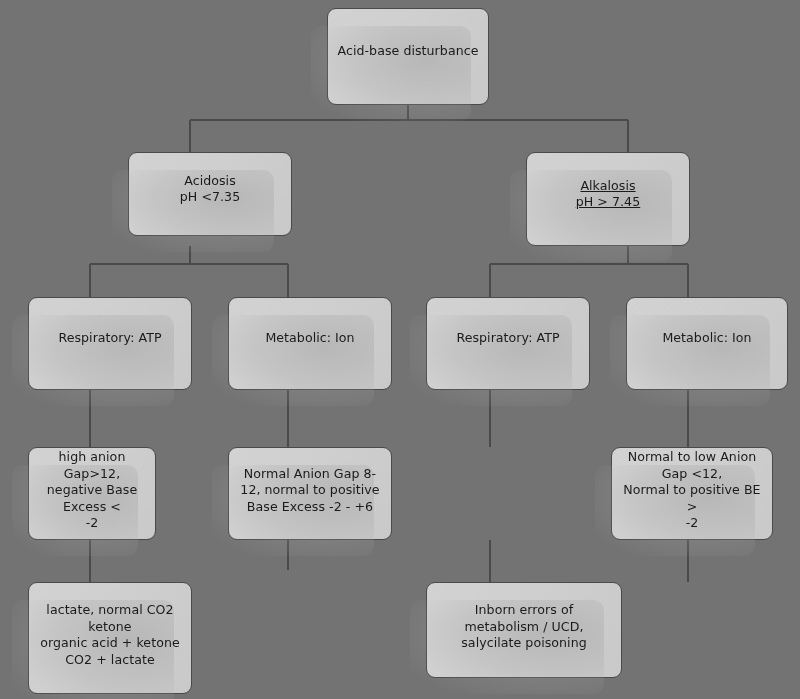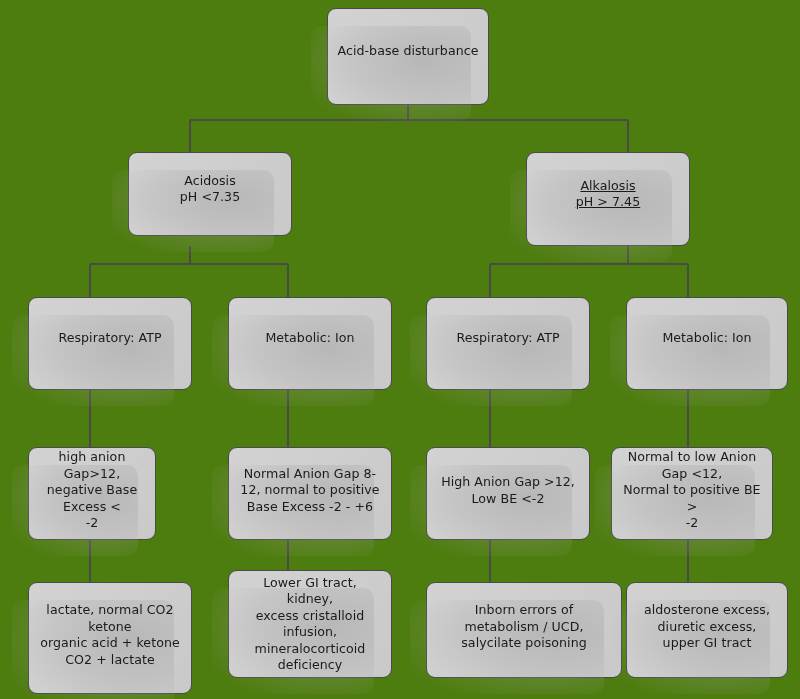--- a/index.html
+++ b/index.html
@@ -10,21 +10,21 @@
   body {
     width: 800px;
     height: 699px;
     font-family: "DejaVu Sans", sans-serif;
     overflow: hidden;
   }
   #chart {
     position: relative;
     width: 800px;
     height: 699px;
-    background: #4d7c0f;
+    background: #737373;
   }
   
   #connectors {
     position: absolute;
     left: 0;
     top: 0;
     width: 800px;
     height: 699px;
   }
   .node {
@@ -131,49 +131,32 @@
   <div class="node shift-up2" style="left:28px; top:447px; width:128px; height:93px;">
     <span class="label">high anion Gap&gt;12,
 negative Base Excess &lt;
 -2</span>
   </div>
   <div class="node shift-up2" style="left:228px; top:447px; width:164px; height:93px;">
     <span class="label">Normal Anion Gap 8-
 12, normal to positive
 Base Excess -2 - +6</span>
   </div>
-  <div class="node shift-up2" style="left:426px; top:447px; width:164px; height:93px;">
-    <span class="label">High Anion Gap &gt;12,
-Low BE &lt;-2</span>
-  </div>
   <div class="node shift-up2" style="left:611px; top:447px; width:162px; height:93px;">
     <span class="label">Normal to low Anion
 Gap &lt;12,
 Normal to positive BE &gt;
 -2</span>
   </div>
 
   <div class="node shift-up2" style="left:28px; top:582px; width:164px; height:112px;">
     <span class="label">lactate, normal CO2
 ketone
 organic acid + ketone
 CO2 + lactate</span>
   </div>
-  <div class="node" style="left:228px; top:570px; width:164px; height:108px;">
-    <span class="label">Lower GI tract,
-kidney,
-excess cristalloid
-infusion,
-mineralocorticoid
-deficiency</span>
-  </div>
   <div class="node shift-up2" style="left:426px; top:582px; width:196px; height:96px;align-items:center;">
     <span class="label">Inborn errors of
 metabolism / UCD,
 salycilate poisoning</span>
   </div>
-  <div class="node shift-up2" style="left:626px; top:582px; width:162px; height:96px;">
-    <span class="label">aldosterone excess,
-diuretic excess,
-upper GI tract</span>
-  </div>
 
 </div>
 
 </body></html>

